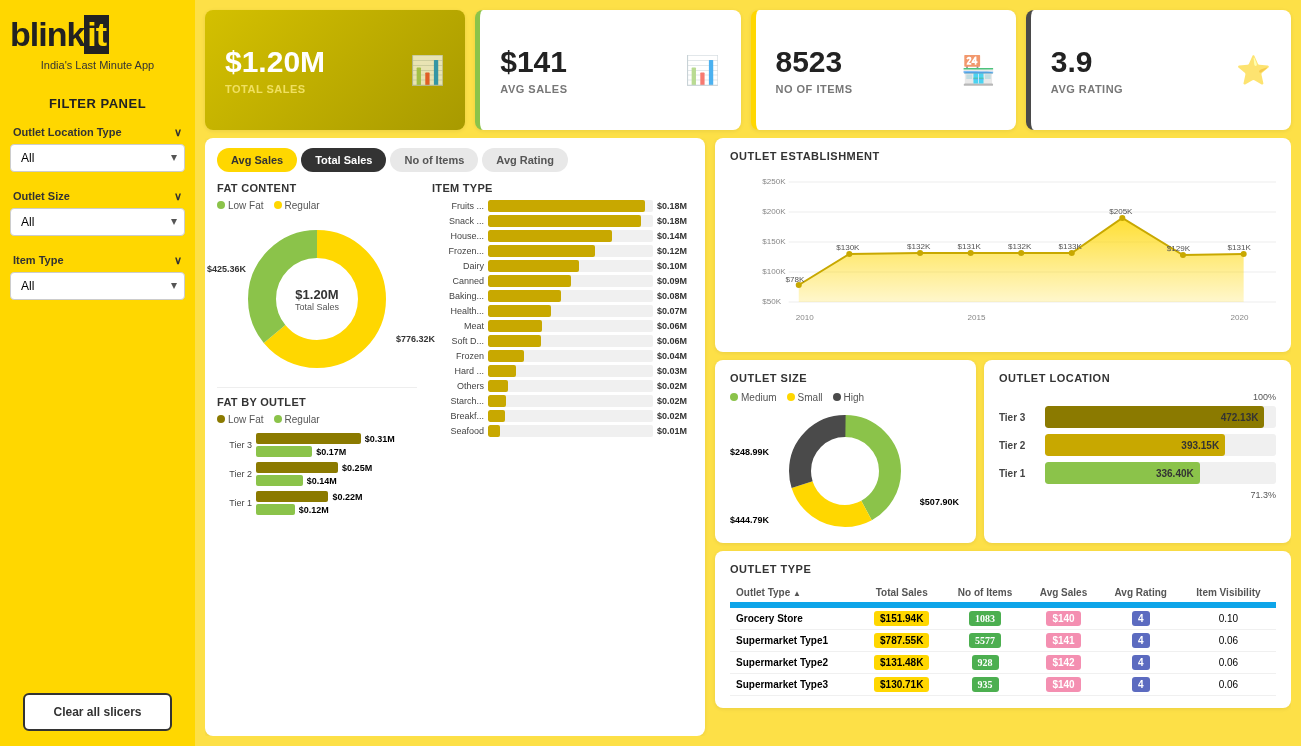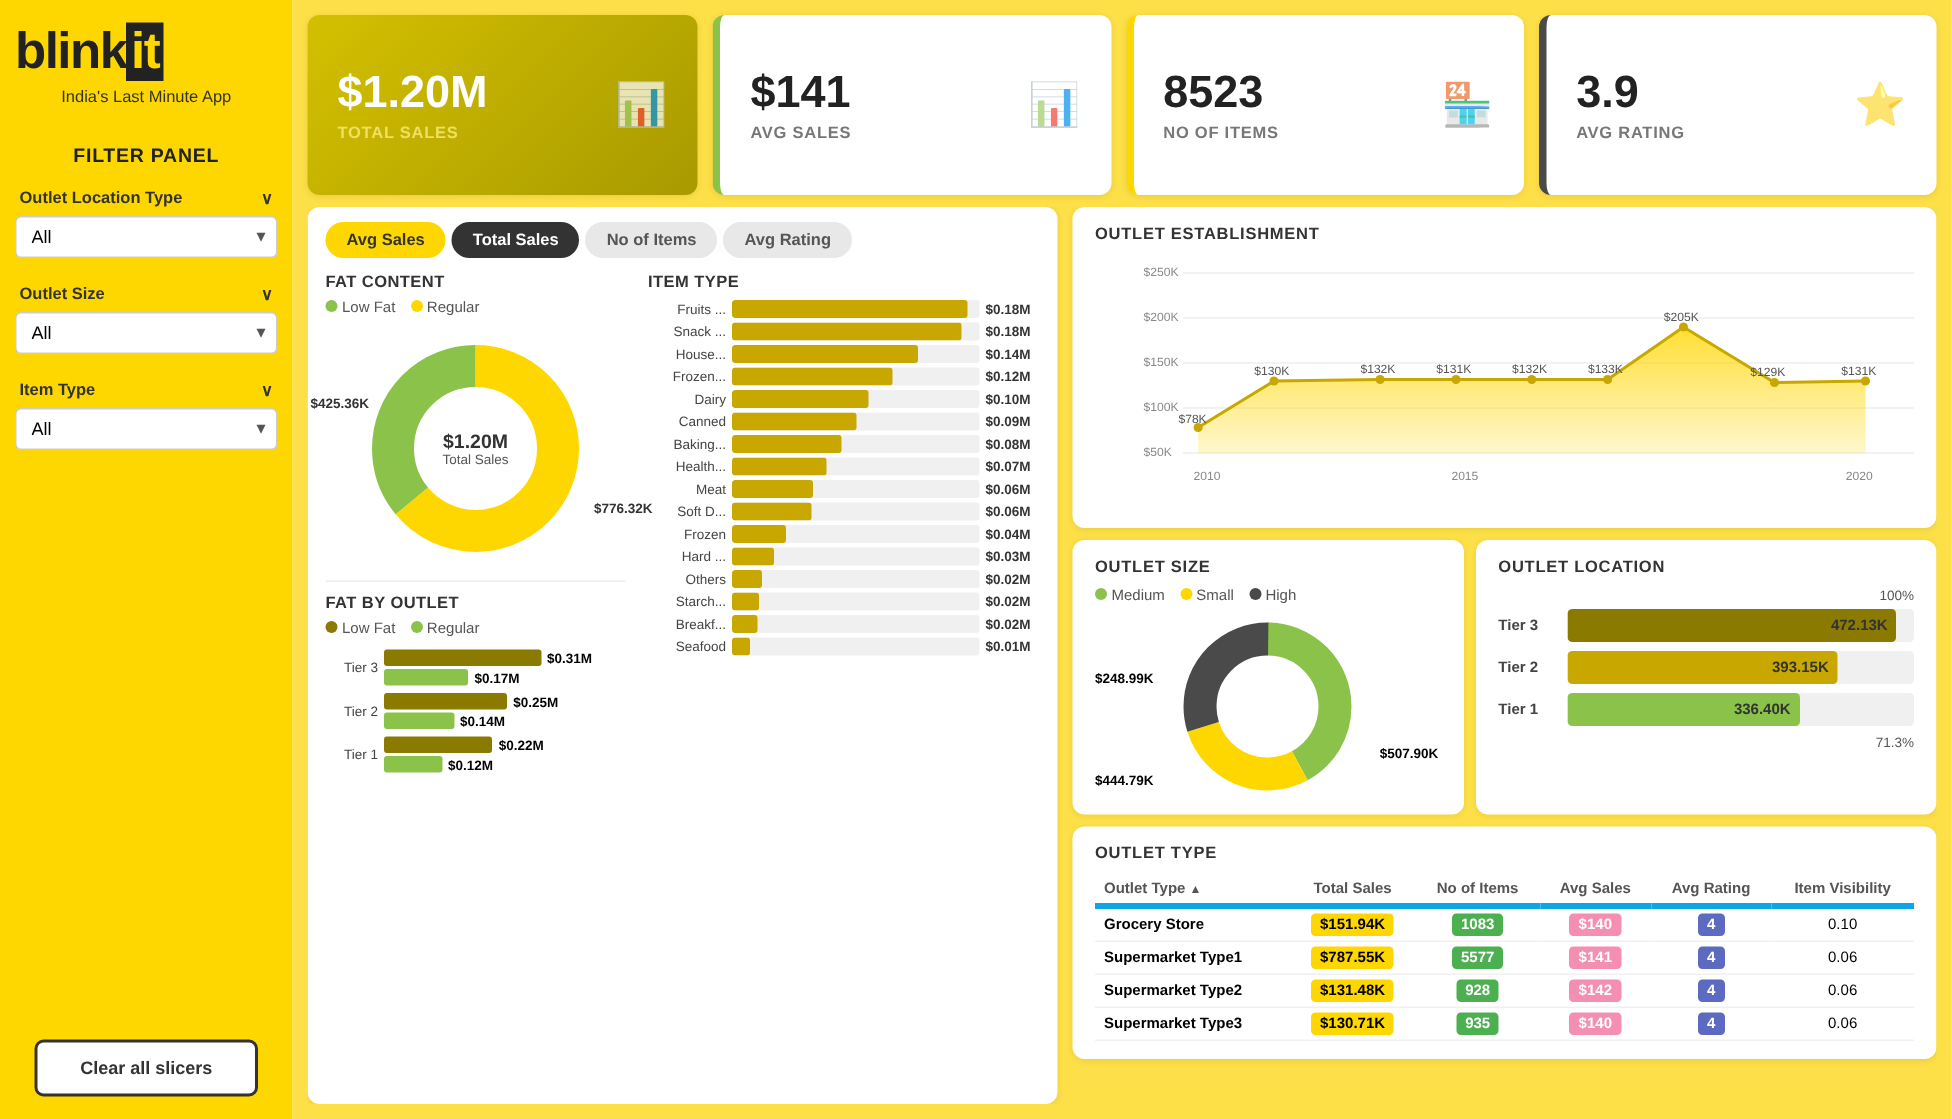--- a/index.html
+++ b/index.html
@@ -81,26 +81,26 @@
 
     
     .loc-bar-item { display: flex; align-items: center; margin-bottom: 6px; gap: 6px; }
     .loc-bar-label { font-size: 10px; width: 40px; color: #444; font-weight: 600; }
     .loc-bar-track { flex: 1; height: 22px; background: #f0f0f0; border-radius: 3px; overflow: hidden; position: relative; }
     .loc-bar-fill { height: 100%; border-radius: 3px; display: flex; align-items: center; justify-content: flex-end; padding-right: 6px; }
     .loc-bar-val { font-size: 10px; font-weight: 700; color: #333; }
 
     
     .outlet-table { width: 100%; border-collapse: collapse; font-size: 10px; }
-    .outlet-table th { text-align: center; padding: 4px 6px; color: #555; font-weight: 600; font-size: 10px; border-bottom: 4px solid #0ea5e9; }
+    .outlet-table th { text-align: center; padding: 4px 6px; color: #555; font-weight: 600; font-size: 10px; border-bottom: 6px solid #0ea5e9; }
     .outlet-table th:first-child { text-align: left; }
     .outlet-table td { padding: 5px 6px; text-align: center; border-bottom: 1px solid #f0f0f0; }
     .outlet-table td:first-child { text-align: left; font-weight: 600; font-size: 10px; }
     .cell-yellow { background: #FFD700; border-radius: 3px; padding: 2px 6px; font-weight: 700; font-size: 10px; }
-    .cell-green { background: #4CAF50; color: white; border-radius: 3px; padding: 2px 6px; font-weight: 700; font-size: 10px; }
+    .cell-green { background: #4CAF50; color: white; border-radius: 3px; padding: 2px 6px; font-weight: 700; font-size: 10px; font-family: Liberation Serif, serif; }
     .cell-pink { background: #F48FB1; color: white; border-radius: 3px; padding: 2px 6px; font-weight: 700; font-size: 10px; }
     .cell-blue { background: #5C6BC0; color: white; border-radius: 3px; padding: 2px 6px; font-weight: 700; font-size: 10px; }
     .sort-arrow { font-size: 8px; }
 
     .logo-text { display: flex; align-items: baseline; gap: 0; }
     .logo-blink { font-size: 34px; font-weight: 900; color: #222; letter-spacing: -1px; }
     .logo-it { font-size: 34px; font-weight: 900; color: #FFD700; background: #222; padding: 0 3px; letter-spacing: -1px; }
   </style>
 </head>
 <body>

